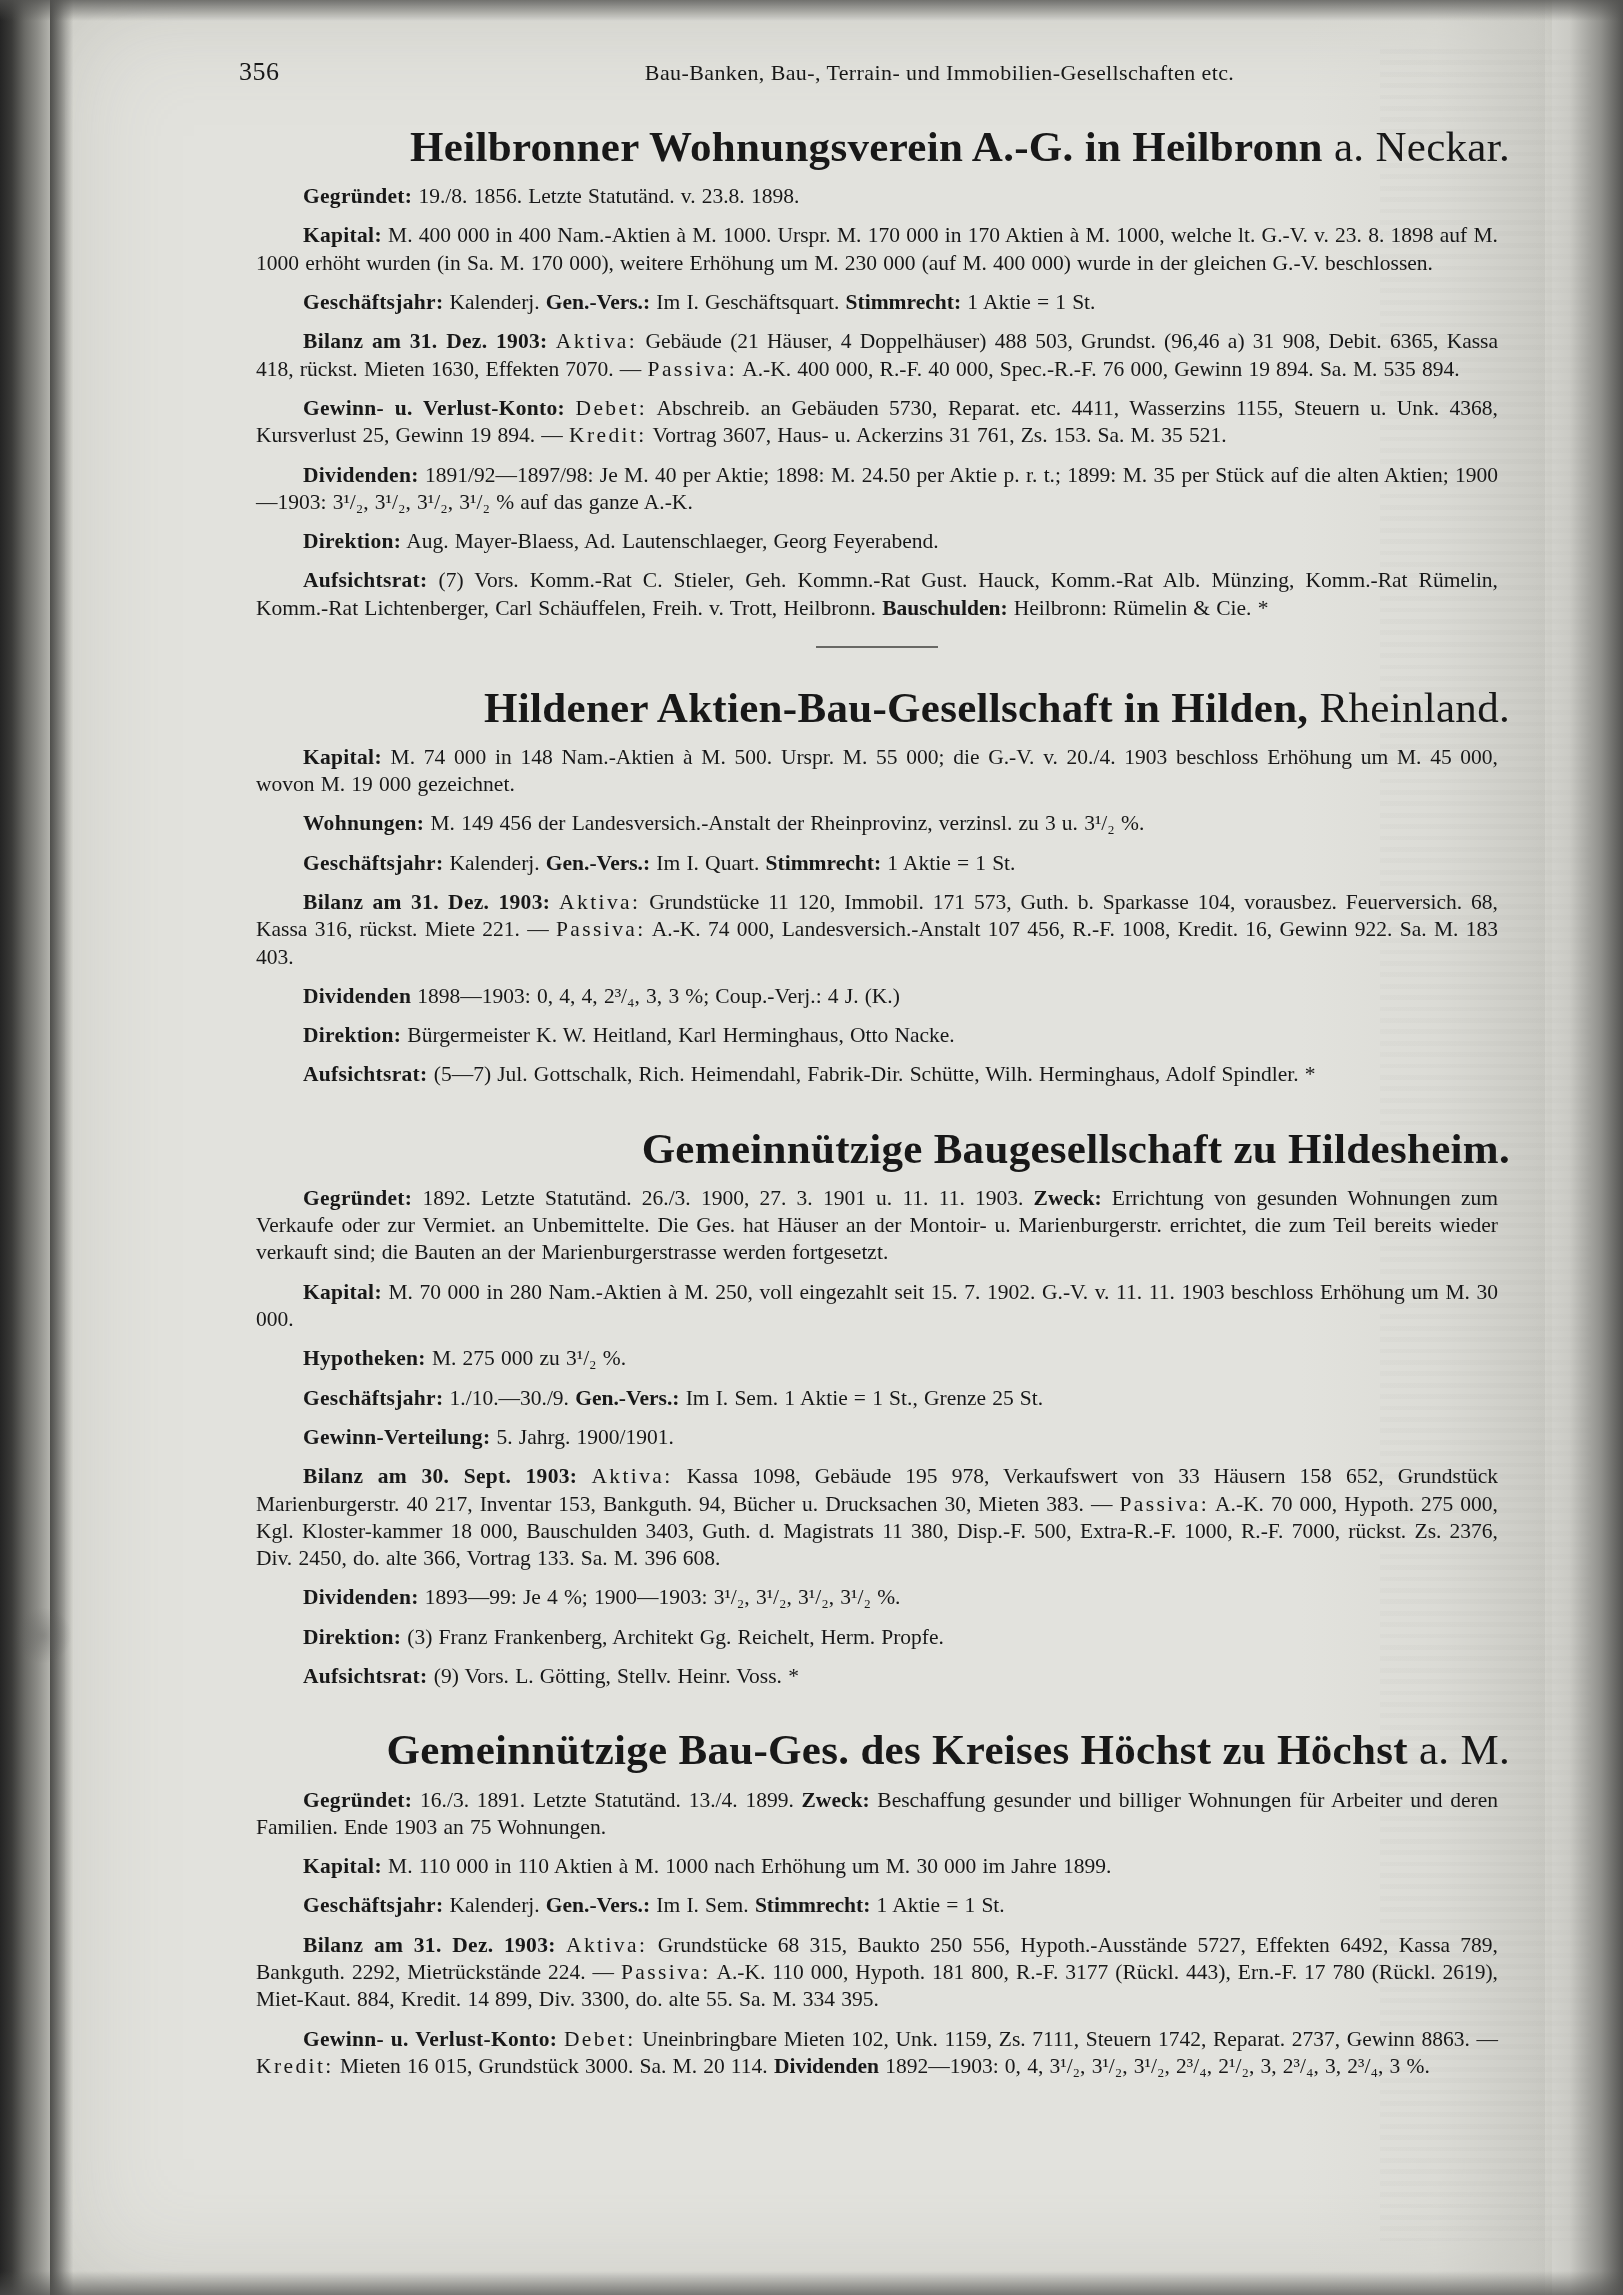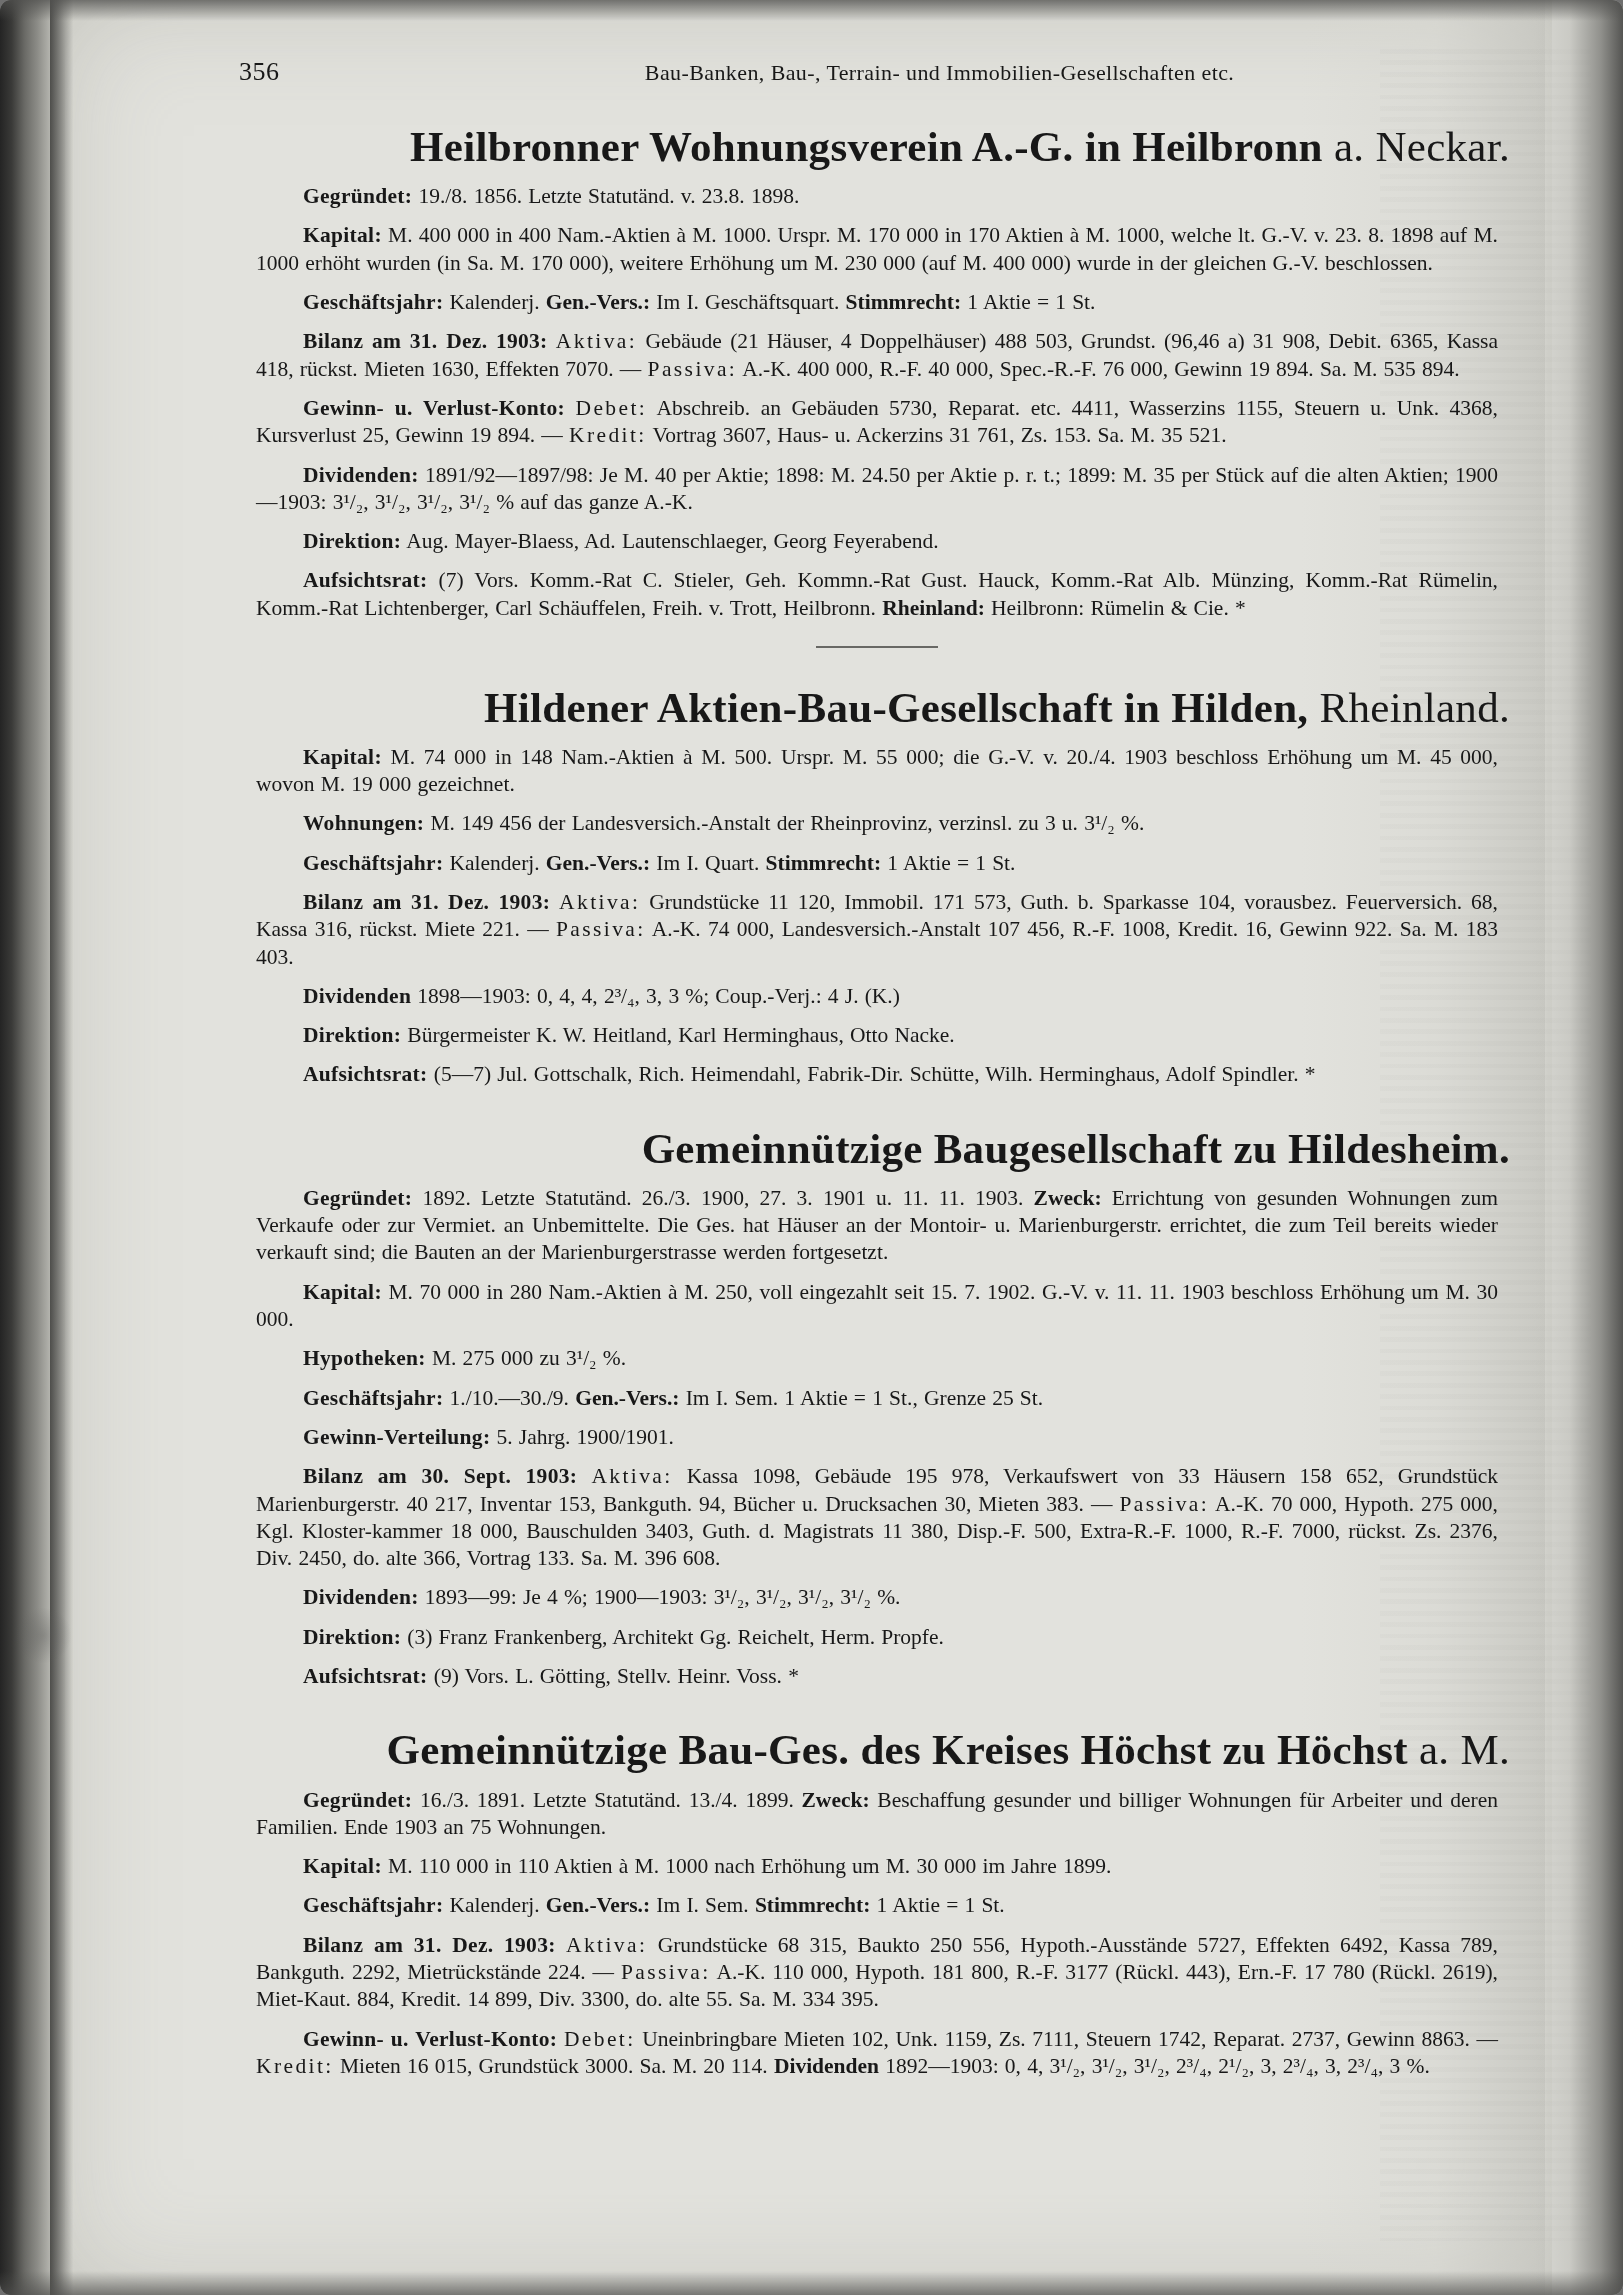--- a/index.html
+++ b/index.html
@@ -8,21 +8,20 @@
     background: #6f6f6f;
   }
   .page {
     position: relative;
     width: 1623px;
     height: 2295px;
     background: #d9d9d4;
     overflow: hidden;
     font-family: "Liberation Serif", serif;
     color: #181818;
-    border-radius: 11px;
   }
   
   .paper {
     position: absolute;
     left: 58px;
     top: 0;
     width: 1494px;
     height: 2295px;
     background: #e2e2dd;
     box-shadow: inset 0 0 114px rgba(140,140,130,0.35);
@@ -156,21 +155,21 @@
         <span>Heilbronner Wohnungsverein A.-G. in Heilbronn</span>
         <span class="light">a. Neckar.</span>
       </h1>
       <p class="entry"><span class="lbl">Gegründet:</span> <span>19./8. 1856.  Letzte Statutänd. v. 23.8. 1898.</span></p>
       <p class="entry"><span class="lbl">Kapital:</span> <span>M. 400 000 in 400 Nam.-Aktien à M. 1000.  Urspr. M. 170 000 in 170 Aktien à M. 1000, welche lt. G.-V. v. 23. 8. 1898 auf M. 1000 erhöht wurden (in Sa. M. 170 000), weitere Erhöhung um M. 230 000 (auf M. 400 000) wurde in der gleichen G.-V. beschlossen.</span></p>
       <p class="entry"><span class="lbl">Geschäftsjahr:</span> <span>Kalenderj.  <b>Gen.-Vers.:</b> Im I. Geschäftsquart.  <b>Stimmrecht:</b> 1 Aktie = 1 St.</span></p>
       <p class="entry"><span class="lbl">Bilanz am 31. Dez. 1903:</span> <span><span class="sp">Aktiva:</span> Gebäude (21 Häuser, 4 Doppelhäuser) 488 503, Grundst. (96,46 a) 31 908, Debit. 6365, Kassa 418, rückst. Mieten 1630, Effekten 7070. — <span class="sp">Passiva:</span> A.-K. 400 000, R.-F. 40 000, Spec.-R.-F. 76 000, Gewinn 19 894.  Sa. M. 535 894.</span></p>
       <p class="entry"><span class="lbl">Gewinn- u. Verlust-Konto:</span> <span><span class="sp">Debet:</span> Abschreib. an Gebäuden 5730, Reparat. etc. 4411, Wasserzins 1155, Steuern u. Unk. 4368, Kursverlust 25, Gewinn 19 894. — <span class="sp">Kredit:</span> Vortrag 3607, Haus- u. Ackerzins 31 761, Zs. 153.  Sa. M. 35 521.</span></p>
       <p class="entry"><span class="lbl">Dividenden:</span> <span>1891/92—1897/98: Je M. 40 per Aktie; 1898: M. 24.50 per Aktie p. r. t.; 1899: M. 35 per Stück auf die alten Aktien; 1900—1903: 3¹/₂, 3¹/₂, 3¹/₂, 3¹/₂ % auf das ganze A.-K.</span></p>
       <p class="entry"><span class="lbl">Direktion:</span> <span>Aug. Mayer-Blaess, Ad. Lautenschlaeger, Georg Feyerabend.</span></p>
-      <p class="entry"><span class="lbl">Aufsichtsrat:</span> <span>(7) Vors. Komm.-Rat C. Stieler, Geh. Kommn.-Rat Gust. Hauck, Komm.-Rat Alb. Münzing, Komm.-Rat Rümelin, Komm.-Rat Lichtenberger, Carl Schäuffelen, Freih. v. Trott, Heilbronn.    <b>Rheinland:</b> Heilbronn: Rümelin &amp; Cie.  *</span></p>
+      <p class="entry"><span class="lbl">Aufsichtsrat:</span> <span>(7) Vors. Komm.-Rat C. Stieler, Geh. Kommn.-Rat Gust. Hauck, Komm.-Rat Alb. Münzing, Komm.-Rat Rümelin, Komm.-Rat Lichtenberger, Carl Schäuffelen, Freih. v. Trott, Heilbronn.    <b>Bauschulden:</b> Heilbronn: Rümelin &amp; Cie.  *</span></p>
     </div>
 
     <div class="rule"></div>
 
     <div class="block">
       <h1 class="coltitle">
         <span>Hildener Aktien-Bau-Gesellschaft in Hilden,</span>
         <span class="light">Rheinland.</span>
       </h1>
       <p class="entry"><span class="lbl">Kapital:</span> <span>M. 74 000 in 148 Nam.-Aktien à M. 500.  Urspr. M. 55 000; die G.-V. v. 20./4. 1903 beschloss Erhöhung um M. 45 000, wovon M. 19 000 gezeichnet.</span></p>

